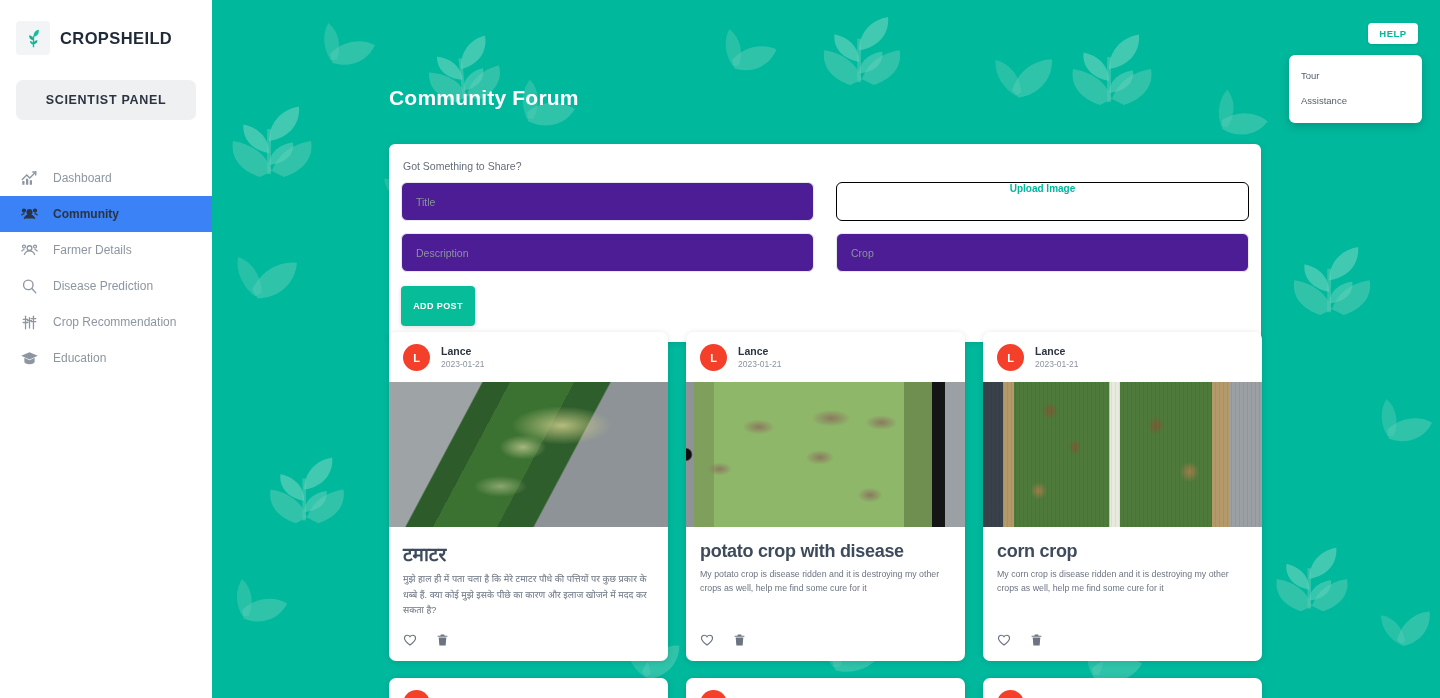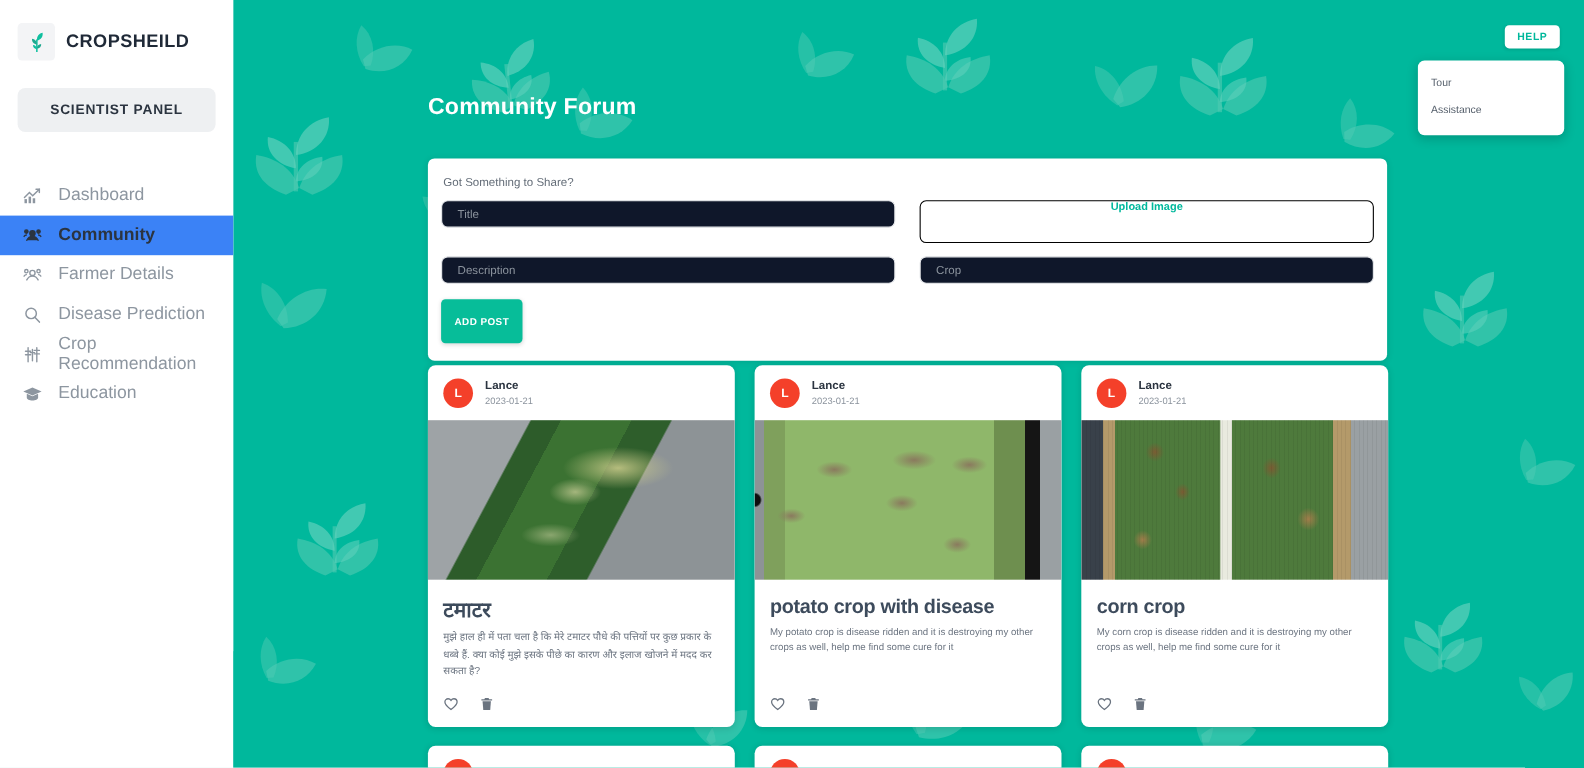--- a/index.html
+++ b/index.html
@@ -33,21 +33,21 @@
   }
   .panel-pill span { font-size: 12.5px; font-weight: bold; color: #2b3440; letter-spacing: 0.7px; }
 
   .nav { margin-top: 40px; }
   .nav-item {
     display: flex; align-items: center; gap: 13px;
     height: 36px; padding-left: 18px; cursor: pointer;
   }
   .nav-item .nav-ico { width: 22px; height: 22px; display:flex; align-items:center; justify-content:center; flex: 0 0 22px; }
   .nav-item .nav-ico svg { display:block; }
-  .nav-label { font-size: 16px; color: #8d96a0; }
+  .nav-label { font-size: 12px; color: #8d96a0; }
   .nav-item.active { background: #3b82f6; }
   .nav-item.active .nav-label { color: #2b3440; font-weight: bold; }
   .nav-item.active .nav-ico svg { stroke: #2b3440; fill: #2b3440; }
 
   
   #main {
     flex: 1 1 auto; position: relative;
     background: #00b89c;
     overflow: hidden;
   }
@@ -81,23 +81,23 @@
   
   .share-card {
     position: absolute; top: 144px; left: 177px; width: 872px;
     background: #fff; border-radius: 6px; padding: 14px 12px 16px 12px;
     box-shadow: 0 1px 6px rgba(0,0,0,.10);
     z-index: 4;
   }
   .share-heading { font-size: 10.5px; color: #646d78; margin: 2px 0 10px 2px; }
   .form-grid { display: grid; grid-template-columns: 1fr 1fr; gap: 12px 22px; }
   .field {
-    height: 25px; border: 1px solid #e7e9ec; border-radius: 6px;
+    height: 39px; border: 1px solid #e7e9ec; border-radius: 6px;
     display: flex; align-items: center; padding: 0 14px;
-    background: #0f172a;
+    background: #4c1d95;
   }
   .field .ph { font-size: 10.5px; color: #8b939d; }
   .upload-field {
     height: 39px; border: 1px solid #000000; border-radius: 6px;
     display: flex; align-items: flex-start; justify-content: center; cursor: pointer; background:#fff;
   }
   .upload-field span { font-size: 10px; color: #00b89c; font-weight: bold; }
   .addpost-btn {
     margin-top: 14px; width: 74px; height: 40px; background: #07bd99; border: none; border-radius: 4px;
     color: #fff; font-size: 9px; font-weight: bold; letter-spacing: 0.4px; cursor: pointer;

